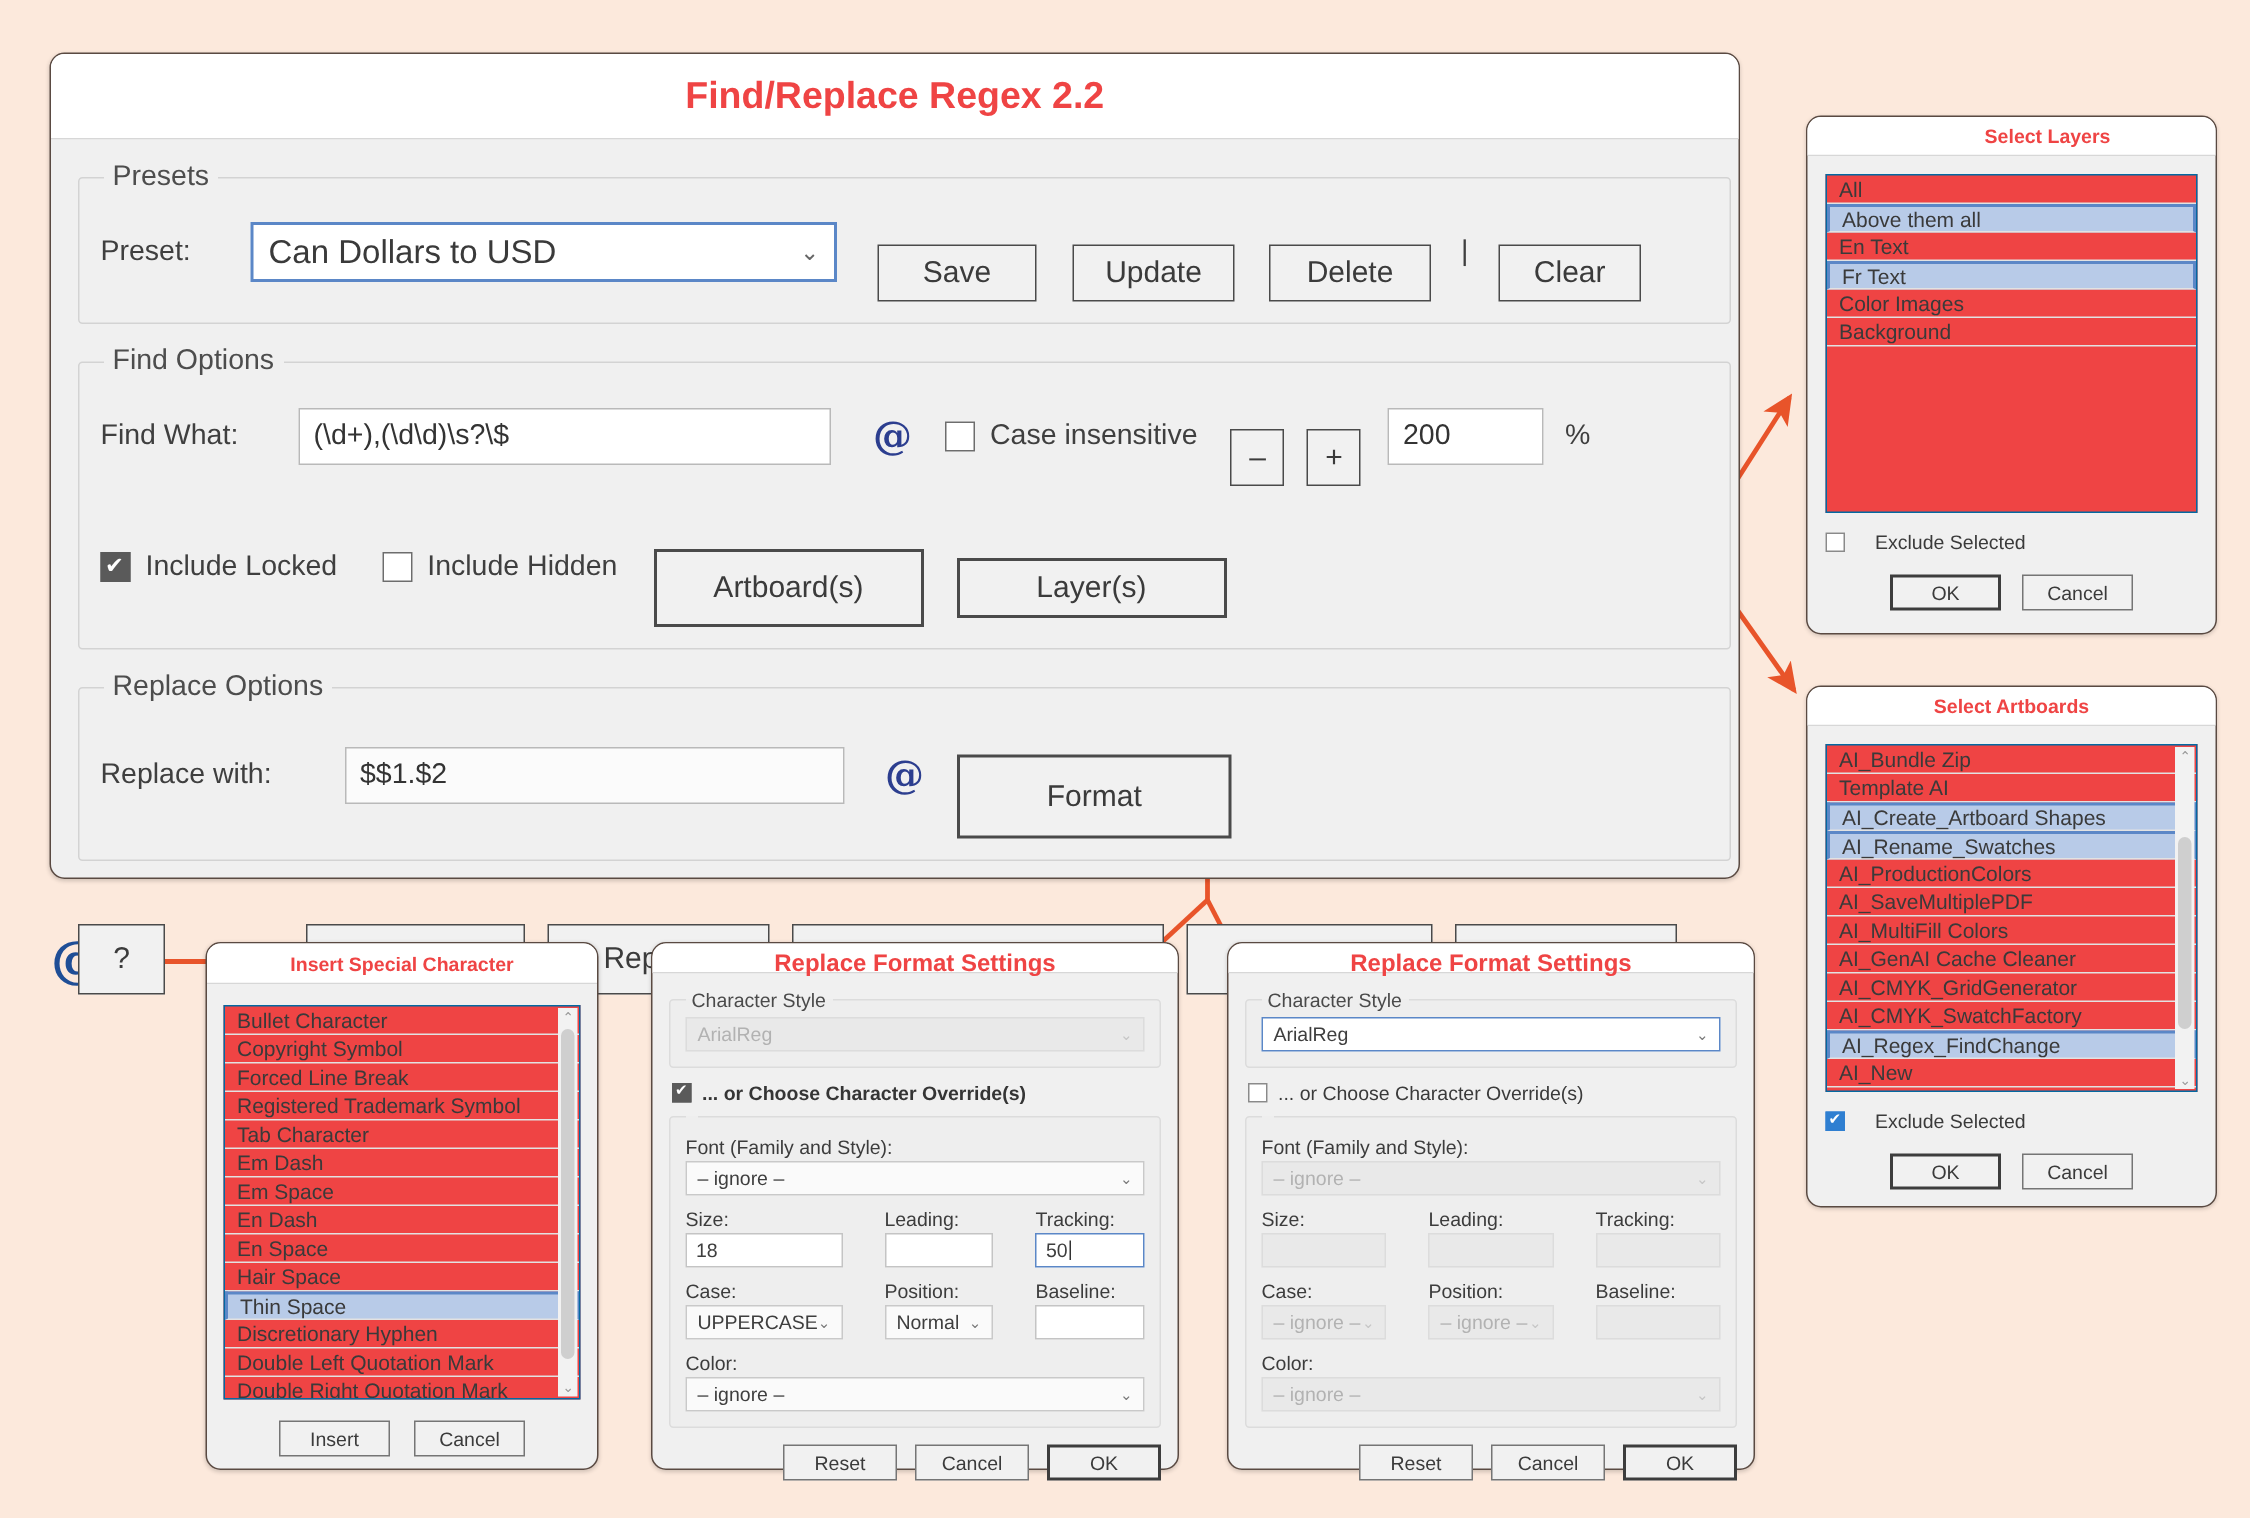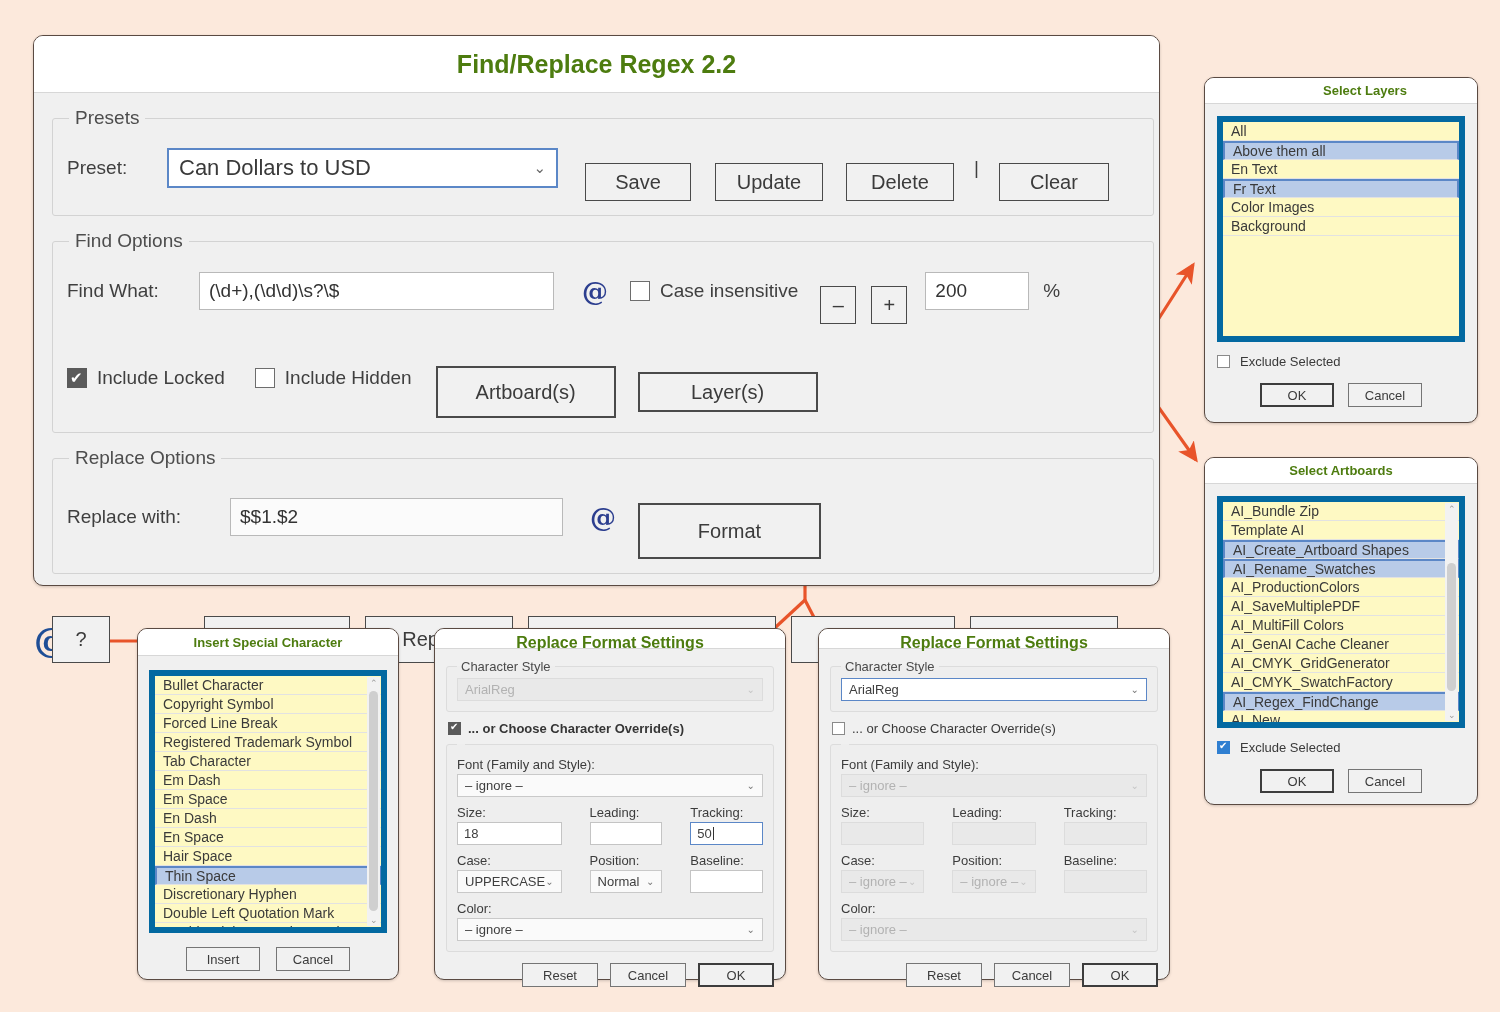--- a/index.html
+++ b/index.html
@@ -20,21 +20,21 @@
     border:1px solid #5a4a42;
     border-radius:10px;
     box-shadow:0 1px 3px rgba(0,0,0,.18);
   }
   .dlg-title {
     background:#ffffff;
     border-bottom:1px solid #d7d7d7;
     border-radius:9px 9px 0 0;
     text-align:center;
     font-weight:bold;
-    color:#4d7c0f;
+    color:#ef4444;
   }
 
   
   #main-dialog { left:33px; top:35px; width:1127px; height:551px; }
   #main-dialog .dlg-title { height:57px; line-height:57px; font-size:25px; }
   .main-body { padding:14px 5px 0 18px; }
 
   fieldset.group {
     border:1px solid #d3d3d3;
     border-radius:3px;
@@ -95,43 +95,43 @@
     position:absolute; left:2px; top:0;
   }
 
   .at {
     color:#2c3e8f; font-size:26px; font-weight:bold;
     font-family:"DejaVu Serif", serif;
   }
 
   
   .listbox {
-    background:#fef9c3;
-    border:6px solid #0369a1;
+    background:#ef4444;
+    border:1px solid #0369a1;
     overflow:hidden;
     position:relative;
   }
   .litem {
     font-size:14px;
     color:#3a3a3a;
     padding:2px 8px;
     border-bottom:1px solid #e2e2e2;
     height:19px;
     line-height:15px;
     white-space:nowrap;
   }
   .litem.sel { background:#b8cbe8; }
   .scroll {
     position:absolute; right:1px; top:1px; bottom:1px; width:13px;
     background:#f2f2f2;
   }
   .scroll .thumb { position:absolute; left:2px; width:9px; background:#cfcfcf; border-radius:5px; }
   .scroll .ar { position:absolute; left:3px; font-size:9px; color:#9a9a9a; }
 
-  .smallcb-row { display:flex; align-items:center; gap:10px; font-size:13px; color:#3a3a3a; }
+  .smallcb-row { display:flex; align-items:center; gap:20px; font-size:13px; color:#3a3a3a; }
   .smallcb { width:13px; height:13px; border:1.4px solid #8a8a8a; background:#fff; flex:none; position:relative; }
   .smallcb.checked { background:#2f7fd1; border-color:#2f7fd1; }
   .smallcb.checked::after{ content:"✔"; color:#fff; font-size:10px; position:absolute; left:1px; top:-2px; }
 
   .sbtn {
     background:#f1f1f1; border:1px solid #757575; height:24px; width:74px;
     font-size:13px; color:#3b3b3b;
     display:flex; align-items:center; justify-content:center;
   }
   .sbtn.def { border:2px solid #3d3d3d; }
@@ -225,21 +225,21 @@
       <div class="row" style="gap:0;">
         <div class="lbl" style="width:100px;">Preset:</div>
         <div class="sel" style="width:391px;">
           <span>Can Dollars to USD</span>
           <span class="caret">⌄</span>
         </div>
         <div class="btn" style="width:106px;margin-left:27px;">Save</div>
         <div class="btn" style="width:108px;margin-left:24px;">Update</div>
         <div class="btn" style="width:108px;margin-left:23px;">Delete</div>
         <div class="lbl" style="margin:0 20px;">|</div>
-        <div class="btn" style="width:110px;">Clear</div>
+        <div class="btn" style="width:95px;">Clear</div>
       </div>
     </fieldset>
 
     <fieldset class="group">
       <legend>Find Options</legend>
       <div class="row" style="margin-bottom:14px;">
         <div class="lbl" style="width:132px;">Find What:</div>
         <div class="tinput" style="width:355px;">
           <span>(\d+),(\d\d)\s?\$</span>
         </div>

